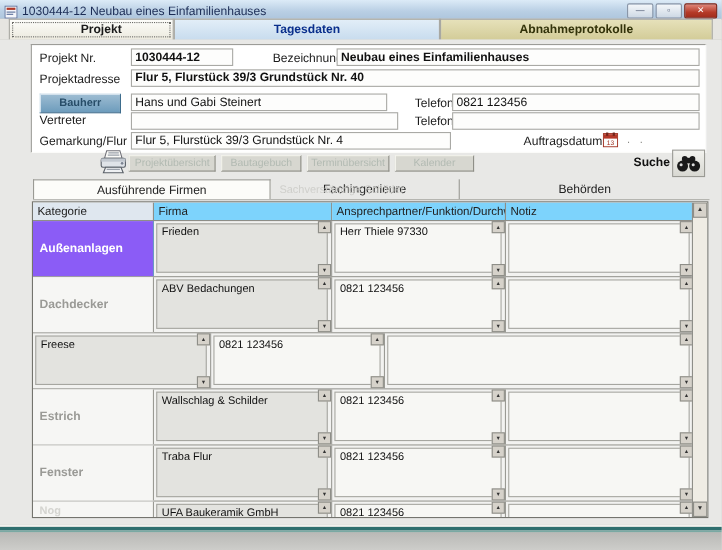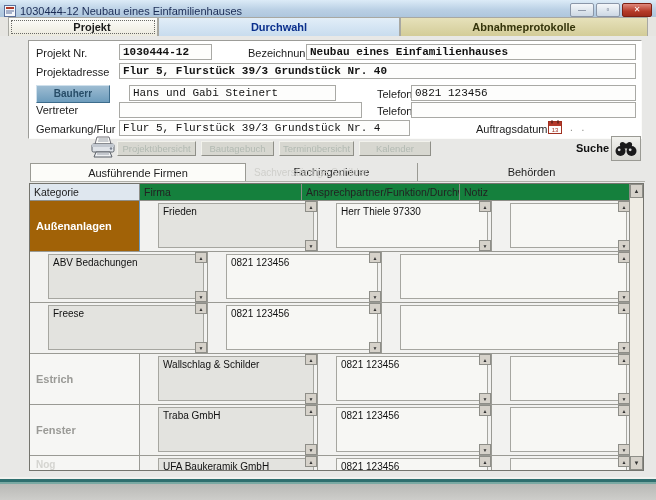--- a/index.html
+++ b/index.html
@@ -36,21 +36,21 @@
   
   .bodyarea{position:absolute;left:0;top:36px;width:656px;height:441px;background:#e8e8e6;}
 
   
   .form-panel{position:absolute;left:28px;top:4px;width:612px;height:97px;
     background:#ffffff;border-top:1px solid #9c9c98;border-left:1px solid #9c9c98;
     border-right:1px solid #fbfbf9;border-bottom:1px solid #fbfbf9;}
   .flabel{position:absolute;font-size:11px;color:#1c1c1c;white-space:nowrap;}
   .ffield{position:absolute;box-sizing:border-box;height:16px;background:#fdfdfc;
     border:1px solid #a9a9a5;font-size:11px;color:#111;padding:1px 3px 0 3px;
-    white-space:nowrap;overflow:hidden;font-family:Liberation Mono, monospace;}
+    white-space:nowrap;overflow:hidden;}
   .ffield.bold{font-weight:bold;}
   .bauherr-btn{position:absolute;left:7px;top:44px;width:72px;height:16px;
     background:linear-gradient(#9dbcd2,#6d9cbc);border:1px solid;
     border-color:#cfe0ec #3d6c8c #3d6c8c #cfe0ec;
     font-size:10px;font-weight:bold;color:#274d68;text-align:center;line-height:15px;}
   .cal-icon{position:absolute;left:519px;top:79px;width:14px;height:14px;}
   .dots{position:absolute;left:541px;top:81px;font-size:10px;color:#8a8a86;letter-spacing:3px;}
 
   
   .printer{position:absolute;left:90px;top:100px;width:26px;height:23px;}
@@ -77,33 +77,33 @@
   .grid{position:absolute;left:29px;top:147px;width:615px;height:288px;
     background:#f2f2f0;border:1px solid #74746e;box-sizing:border-box;overflow:hidden;}
   .grid-scroll{position:absolute;right:0;top:0;bottom:0;width:14px;
     background:#efece4;border-left:1px solid #8e8e88;display:flex;flex-direction:column;
     box-sizing:border-box;}
   .sbtn{height:14px;background:#d6d2ca;border:1px solid #8e8e88;box-sizing:border-box;
     font-size:6px;color:#333;text-align:center;line-height:12px;}
   .strack{flex:1;}
   .hdr{display:flex;height:16px;border-bottom:1px solid #8e8e88;width:600px;}
   .hcell{box-sizing:border-box;font-size:10.5px;color:#222;padding:2px 0 0 4px;
-    border-right:1px solid #8e8e88;background:#15803d;white-space:nowrap;overflow:hidden;}
+    border-right:1px solid #8e8e88;background:#7dd3fc;white-space:nowrap;overflow:hidden;}
   .hcell.kat{width:110px;background:#dfe7ef;}
   .hcell.firma{width:162px;}
   .hcell.ansp{width:158px;}
   .hcell.notiz{flex:1;border-right:none;}
   .rows{width:600px;}
   .trow{display:flex;height:50px;border-bottom:1px solid #9a9a94;position:relative;}
   .kcell{width:110px;box-sizing:border-box;border-right:1px solid #9a9a94;
     background:#f6f6f4;display:flex;flex-direction:column;justify-content:center;
     padding-left:6px;font-size:11px;font-weight:bold;color:#9a9a96;}
-  .kcell.selected{background:#a16207;color:#ffffff;border-right:1px solid #6a9ac2;}
+  .kcell.selected{background:#8b5cf6;color:#ffffff;border-right:1px solid #6a9ac2;}
   .kghost{font-size:10px;color:#d4d4d0;margin-bottom:4px;}
-  .dcell{box-sizing:border-box;border-right:1px solid #9a9a94;position:relative;margin-left:16px;}
+  .dcell{box-sizing:border-box;border-right:1px solid #9a9a94;position:relative;}
   .dcell.firma{width:162px;}
   .dcell.ansp{width:158px;}
   .dcell.notiz{flex:1;border-right:none;}
   .cellbox{position:absolute;left:2px;right:3px;top:2px;bottom:3px;
     border:1px solid #a6a6a0;background:#f7f7f4;font-size:10px;color:#111;
     padding:2px 14px 0 4px;overflow:hidden;white-space:nowrap;}
   .cellbox.gray{background:#e3e3df;}
   .mini{position:absolute;width:12px;height:11px;right:0;box-sizing:border-box;
     background:#d6d2ca;border:1px solid #8e8e88;font-size:5px;color:#333;
     text-align:center;line-height:10px;}
@@ -139,40 +139,40 @@
       <span class="winbtn close">✕</span>
     </span>
   </div>
 
   <div class="maintabs">
     <div class="mtab projekt">
       <span class="focusring"></span>
       <span>Projekt</span>
     </div>
     <div class="mtab tagesdaten">
-      <span>Durchwahl</span>
+      <span>Tagesdaten</span>
     </div>
     <div class="mtab abnahme">
       <span>Abnahmeprotokolle</span>
     </div>
   </div>
 
   <div class="bodyarea">
 
     <div class="form-panel">
       <span class="flabel" style="left:7px;top:6px">Projekt Nr.</span>
       <div class="ffield bold" style="left:90px;top:3px;width:93px">1030444-12</div>
       <span class="flabel" style="left:219px;top:6px">Bezeichnung</span>
       <div class="ffield bold" style="left:277px;top:3px;width:330px">Neubau eines Einfamilienhauses</div>
 
       <span class="flabel" style="left:7px;top:25px">Projektadresse</span>
       <div class="ffield bold" style="left:90px;top:22px;width:517px">Flur 5, Flurstück 39/3  Grundstück Nr. 40</div>
 
       <div class="bauherr-btn">Bauherr</div>
-      <div class="ffield" style="left:100px;top:44px;width:207px">Hans und Gabi Steinert</div>
+      <div class="ffield" style="left:90px;top:44px;width:233px">Hans und Gabi Steinert</div>
       <span class="flabel" style="left:348px;top:47px">Telefon</span>
       <div class="ffield" style="left:382px;top:44px;width:225px">0821 123456</div>
 
       <span class="flabel" style="left:7px;top:63px">Vertreter</span>
       <div class="ffield" style="left:90px;top:61px;width:243px"></div>
       <span class="flabel" style="left:348px;top:64px">Telefon</span>
       <div class="ffield" style="left:382px;top:61px;width:225px"></div>
 
       <span class="flabel" style="left:7px;top:82px">Gemarkung/Flur</span>
       <div class="ffield" style="left:90px;top:79px;width:291px">Flur 5, Flurstück 39/3  Grundstück Nr. 4</div>
@@ -256,20 +256,23 @@
             <span class="mini down">▼</span>
           </div>
           <div class="dcell notiz">
             <div class="cellbox"></div>
             <span class="mini up">▲</span>
             <span class="mini down">▼</span>
           </div>
         </div>
 
         <div class="trow">
+          <div class="kcell">
+            <span>Dachdecker</span>
+          </div>
           <div class="dcell firma">
             <div class="cellbox gray">ABV Bedachungen</div>
             <span class="mini up">▲</span>
             <span class="mini down">▼</span>
           </div>
           <div class="dcell ansp">
             <div class="cellbox">0821 123456</div>
             <span class="mini up">▲</span>
             <span class="mini down">▼</span>
           </div>
@@ -317,21 +320,21 @@
             <span class="mini up">▲</span>
             <span class="mini down">▼</span>
           </div>
         </div>
 
         <div class="trow">
           <div class="kcell">
             <span>Fenster</span>
           </div>
           <div class="dcell firma">
-            <div class="cellbox gray">Traba GmbH</div>
+            <div class="cellbox gray">Traba Flur</div>
             <span class="mini up">▲</span>
             <span class="mini down">▼</span>
           </div>
           <div class="dcell ansp">
             <div class="cellbox">0821 123456</div>
             <span class="mini up">▲</span>
             <span class="mini down">▼</span>
           </div>
           <div class="dcell notiz">
             <div class="cellbox"></div>

